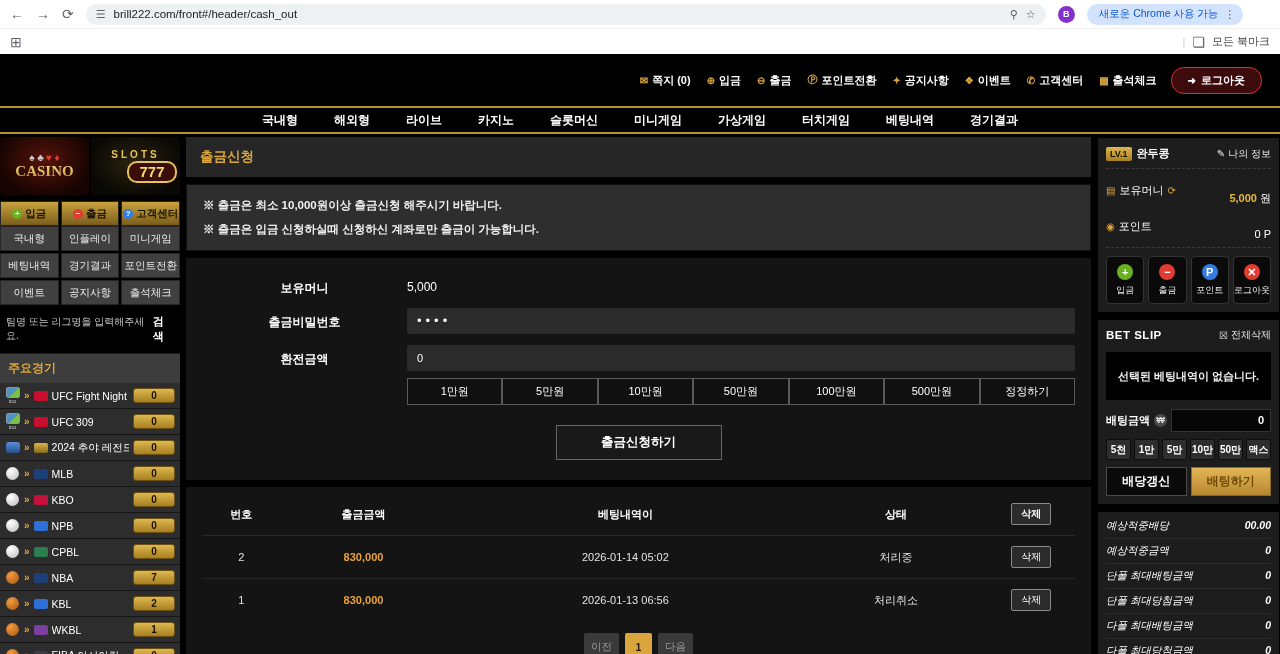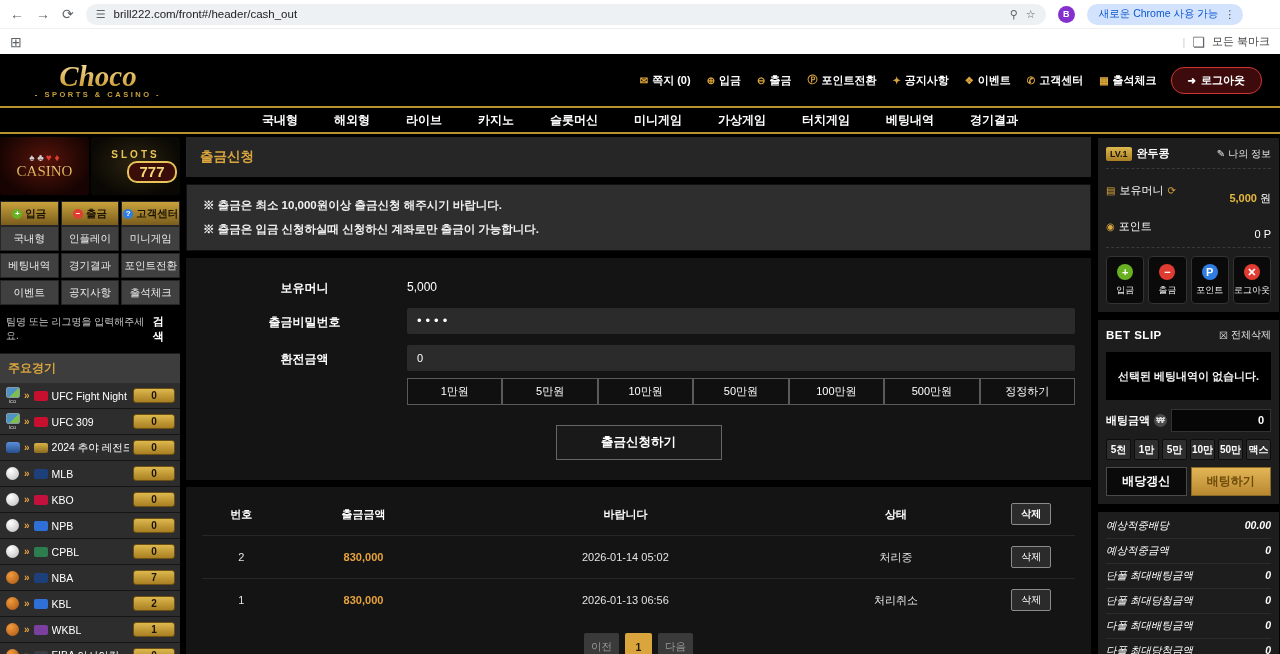--- a/index.html
+++ b/index.html
@@ -46,21 +46,21 @@
   .layout { display:flex; gap:6px; padding-top:3px; background:#000; align-items:flex-start; }
 
   
   .lsb { width:180px; flex:none; }
   .banners { display:flex; gap:2px; height:58px; margin-bottom:6px; }
   .banner { flex:1; border-radius:3px; overflow:hidden; position:relative;
     display:flex; flex-direction:column; align-items:center; justify-content:center; }
   .banner.casino { background:radial-gradient(ellipse at 50% 40%, #56140a, #170402 75%); }
   .cards { display:flex; gap:2px; font-size:10px; line-height:10px; }
   .suit-r { color:#e03c31; } .suit-b { color:#cfd2d6; }
-  .casino-word { font-family:"Liberation Serif", serif; font-weight:normal; font-size:15px;
+  .casino-word { font-family:"Liberation Serif", serif; font-weight:bold; font-size:15px;
     background:linear-gradient(#f7e09a,#c9952c); -webkit-background-clip:text; background-clip:text; color:transparent; }
   .banner.slots { background:radial-gradient(ellipse at 50% 45%, #2c2410, #0a0804 75%); }
   .slots-word { font-size:10px; letter-spacing:3px; font-weight:bold; color:#e8c35a; }
   .slots-777 { margin-top:1px; background:#3a0d08; border:2px solid #e8c35a; border-radius:10px;
     padding:0 10px; font-size:15px; font-weight:bold; color:#f3d878; line-height:18px;margin-left:33px; }
   .lmenu { display:grid; grid-template-columns:repeat(3,1fr); gap:2px; }
   .lmenu-btn { height:25px; background:#404040; border:1px solid #262626; color:#eaeaea;
     font-size:10.5px; display:flex; align-items:center; justify-content:center; gap:3px; }
   .lmenu-btn.gold { background:linear-gradient(#c9a23c,#7a5d1d); color:#1c1405; font-weight:bold; }
   .cir { border-radius:50%; color:#fff; font-weight:bold; text-align:center; }
@@ -192,24 +192,20 @@
     <span class="tb-ic">⊞</span>
     <span class="bm-right">
       <span class="bm-sep">|</span>
       <span class="tb-ic">❏</span>
       <span>모든 북마크</span>
     </span>
   </div>
 </div>
 
 <div class="site-header">
-  <div class="logo-box">
-    <div class="logo-main">Choco</div>
-    <div class="logo-sub">- SPORTS &amp; CASINO -</div>
-  </div>
   <div class="top-menu">
 
       <span class="tm-item">
         <span class="tm-ic">✉</span>
         <span>쪽지 (0)</span>
       </span>
 
       <span class="tm-item">
         <span class="tm-ic">⊕</span>
         <span>입금</span>
@@ -508,21 +504,21 @@
             <col style="width:9%">
             <col style="width:19%">
             <col style="width:41%">
             <col style="width:21%">
             <col style="width:10%">
           </colgroup>
         <thead>
           <tr>
             <th>번호</th>
             <th>출금금액</th>
-            <th>바랍니다</th>
+            <th>베팅내역이</th>
             <th>상태</th>
             <th><span class="del-btn">삭제</span></th>
           </tr>
         </thead>
         <tbody>
 
             <tr>
               <td>2</td>
               <td class="amt">830,000</td>
               <td>2026-01-14 05:02</td>

